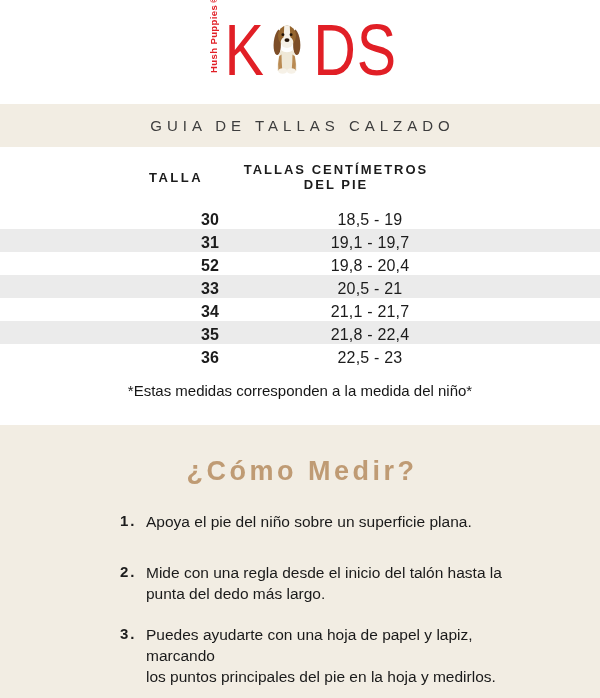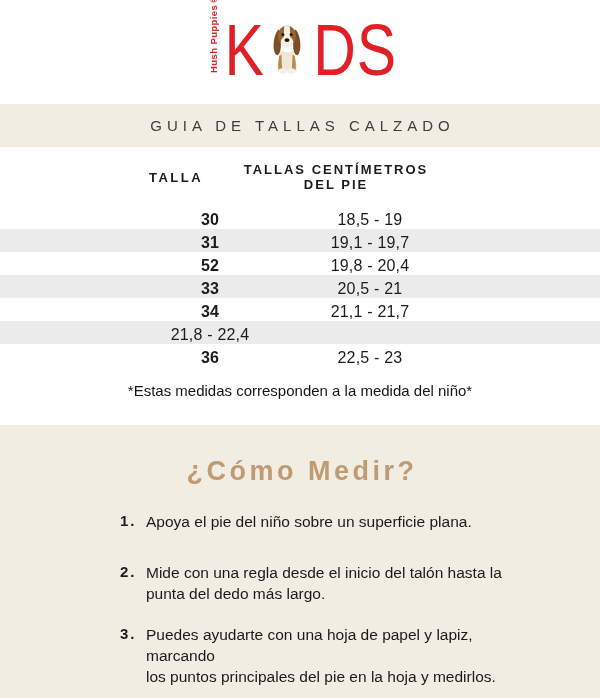--- a/index.html
+++ b/index.html
@@ -159,20 +159,21 @@
     </div>
     <div class="trow alt">
       <div class="td-talla">33</div>
       <div class="td-rango">20,5 - 21</div>
     </div>
     <div class="trow">
       <div class="td-talla">34</div>
       <div class="td-rango">21,1 - 21,7</div>
     </div>
     <div class="trow alt">
+      <div class="td-talla">35</div>
       <div class="td-rango">21,8 - 22,4</div>
     </div>
     <div class="trow">
       <div class="td-talla">36</div>
       <div class="td-rango">22,5 - 23</div>
     </div>
   </div>
 
   <div class="note">*Estas medidas corresponden a la medida del niño*</div>
 

